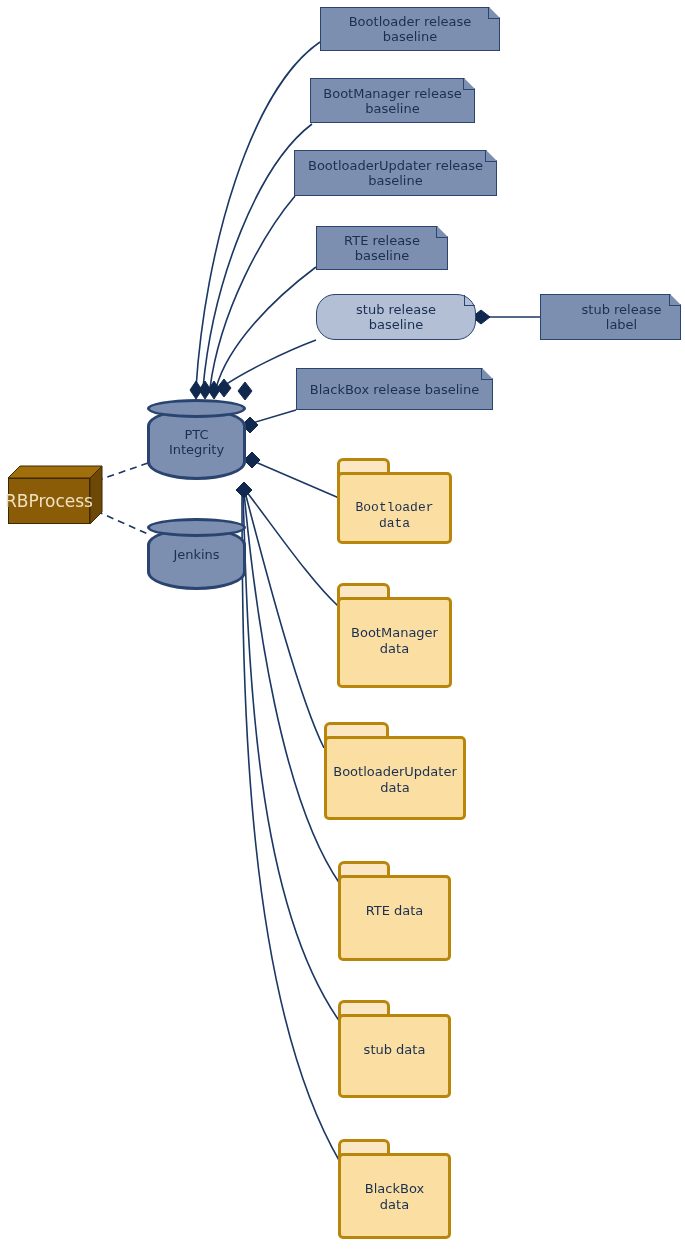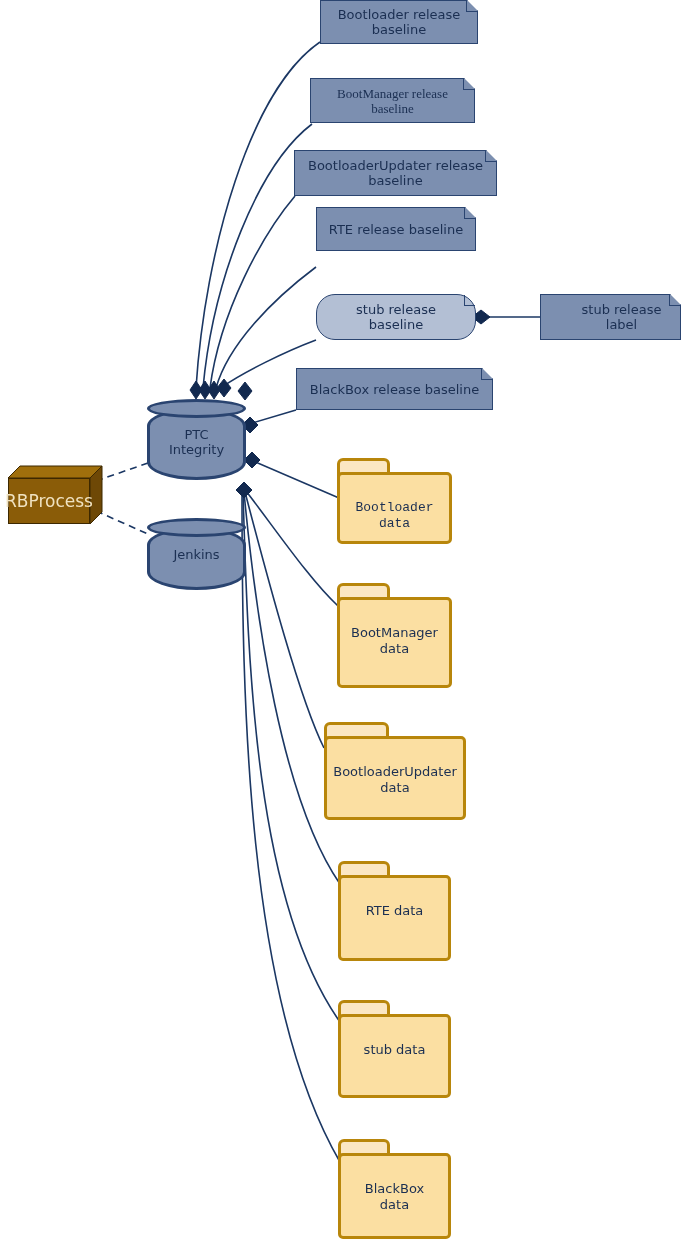--- a/index.html
+++ b/index.html
@@ -202,39 +202,39 @@
       <polygon points="214,381 220,390 214,399 208,390"></polygon>
       <polygon points="224,379 231,388 224,397 217,388"></polygon>
       <polygon points="245,382 252,391 245,400 238,391"></polygon>
       <polygon points="250,417 258,425 250,433 242,425"></polygon>
       <polygon points="481,310 490,317 481,324 472,317"></polygon>
       <polygon points="244,482 252,490 244,498 236,490"></polygon>
       <polygon points="252,452 260,460 252,468 244,460"></polygon>
     </g>
   </svg>
 
-  <div class="node note" style="left:320px; top:0; width:158px; height:44px;">
+  <div class="node note" style="left:320px; top:7px; width:180px; height:44px;">
     <span class="fold"></span>
     <span class="note-text">Bootloader release
 baseline</span>
   </div>
 
-  <div class="node note" style="left:310px; top:78px; width:165px; height:45px;font-family:Liberation Serif, serif;">
+  <div class="node note" style="left:310px; top:78px; width:165px; height:45px;">
     <span class="fold"></span>
     <span class="note-text">BootManager release
 baseline</span>
   </div>
 
   <div class="node note" style="left:294px; top:150px; width:203px; height:46px;">
     <span class="fold"></span>
     <span class="note-text">BootloaderUpdater release
 baseline</span>
   </div>
 
-  <div class="node note" style="left:316px; top:207px; width:160px; height:44px;">
+  <div class="node note" style="left:316px; top:226px; width:132px; height:44px;">
     <span class="fold"></span>
     <span class="note-text">RTE release baseline</span>
   </div>
 
   <div class="node note highlight" style="left:316px; top:294px; width:160px; height:46px;">
     <span class="fold"></span>
     <span class="note-text">stub release baseline</span>
   </div>
 
   <div class="node note" style="left:296px; top:368px; width:197px; height:42px;text-align:right;">

